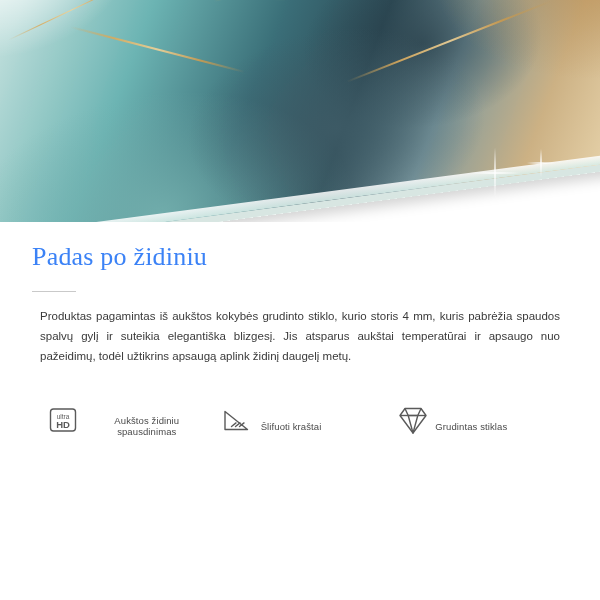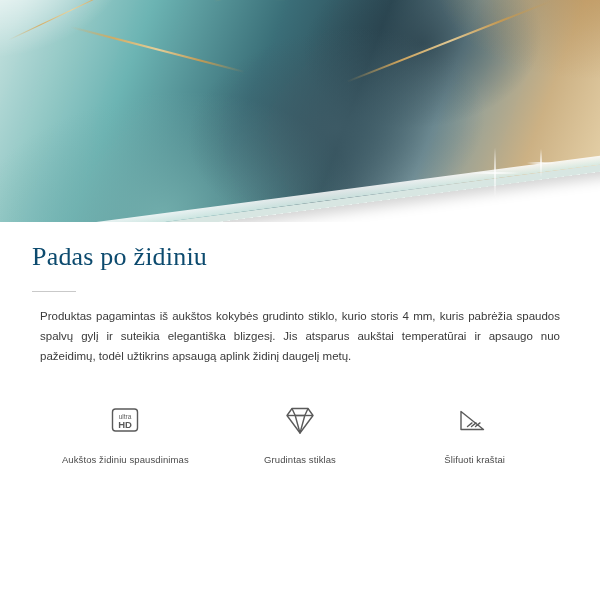--- a/index.html
+++ b/index.html
@@ -92,21 +92,21 @@
   .sparkle2:before { width: 30px; }
   .sparkle2:after  { height: 30px; }
 
   
   .content { padding: 0 32px; }
 
   .headline {
     font-family: "Liberation Serif", serif;
     font-size: 26px;
     line-height: 1.34;
-    color: #0c4a6e;
+    color: #3b82f6;
     font-weight: normal;
     margin: 18px 0 0 0;
     letter-spacing: .2px;
   }
   .headline .line2 { display: block; }
 
   .rule {
     width: 44px;
     height: 1px;
     background: #c9c9c9;
@@ -126,21 +126,21 @@
   
   .features {
     display: grid;
     grid-template-columns: repeat(3, 1fr);
     row-gap: 6px;
     margin-top: 26px;
     padding: 0 6px;
   }
   .feature {
     display: flex;
-    flex-direction: column;
+    flex-direction: row;
     align-items: center;
     padding: 6px 4px 10px 4px;
   }
   .feature-icon {
     width: 44px; height: 44px;
     display: flex; align-items: center; justify-content: center;
     margin-bottom: 12px;
   }
   .feature-label {
     font-size: 9.5px;
@@ -188,40 +188,40 @@
       <div class="feature-icon">
         <svg width="40" height="40" viewBox="0 0 40 40">
           <rect x="7.5" y="9" width="25" height="22" rx="3" fill="none" stroke="#5a5a5a" stroke-width="1.4"></rect>
           <text x="20" y="18.5" text-anchor="middle" font-family="Liberation Sans, sans-serif" font-size="6.5" fill="#5a5a5a">ultra</text>
           <text x="20" y="27.5" text-anchor="middle" font-family="Liberation Sans, sans-serif" font-size="9.5" font-weight="bold" fill="#5a5a5a">HD</text>
         </svg>
       </div>
       <div class="feature-label">Aukštos židiniu spausdinimas</div>
     </div>
 
+
+    <div class="feature">
+      <div class="feature-icon">
+        <svg width="40" height="32" viewBox="0 0 40 32" fill="none" stroke="#5a5a5a" stroke-width="1.4" stroke-linecap="round" stroke-linejoin="round">
+          <path d="M6 25.5 28.5 25.5 6 7.5z" stroke-width="1.4"></path>
+          <path d="M12.5 22.5l4.5-3.6"></path>
+          <path d="M16.5 22.5l4.5-3.6"></path>
+          <path d="M20.5 22.5l4.5-3.6"></path>
+        </svg>
+      </div>
+      <div class="feature-label">Šlifuoti kraštai</div>
+    </div>
 
     <div class="feature">
       <div class="feature-icon">
         <svg width="40" height="36" viewBox="0 0 40 36" fill="none" stroke="#5a5a5a" stroke-width="1.4" stroke-linejoin="round">
           <path d="M7 13.5 12 6.5h16l5 7L20 31z"></path>
           <path d="M7 13.5h26"></path>
           <path d="M12 6.5l3.2 7L20 31l4.8-17.5L28 6.5"></path>
           <path d="M15.2 13.5h9.6"></path>
         </svg>
       </div>
       <div class="feature-label">Grudintas stiklas</div>
     </div>
 
-    <div class="feature">
-      <div class="feature-icon">
-        <svg width="40" height="32" viewBox="0 0 40 32" fill="none" stroke="#5a5a5a" stroke-width="1.4" stroke-linecap="round" stroke-linejoin="round">
-          <path d="M6 25.5 28.5 25.5 6 7.5z" stroke-width="1.4"></path>
-          <path d="M12.5 22.5l4.5-3.6"></path>
-          <path d="M16.5 22.5l4.5-3.6"></path>
-          <path d="M20.5 22.5l4.5-3.6"></path>
-        </svg>
-      </div>
-      <div class="feature-label">Šlifuoti kraštai</div>
-    </div>
-
 
   </div>
 </div>
 
 </body></html>

